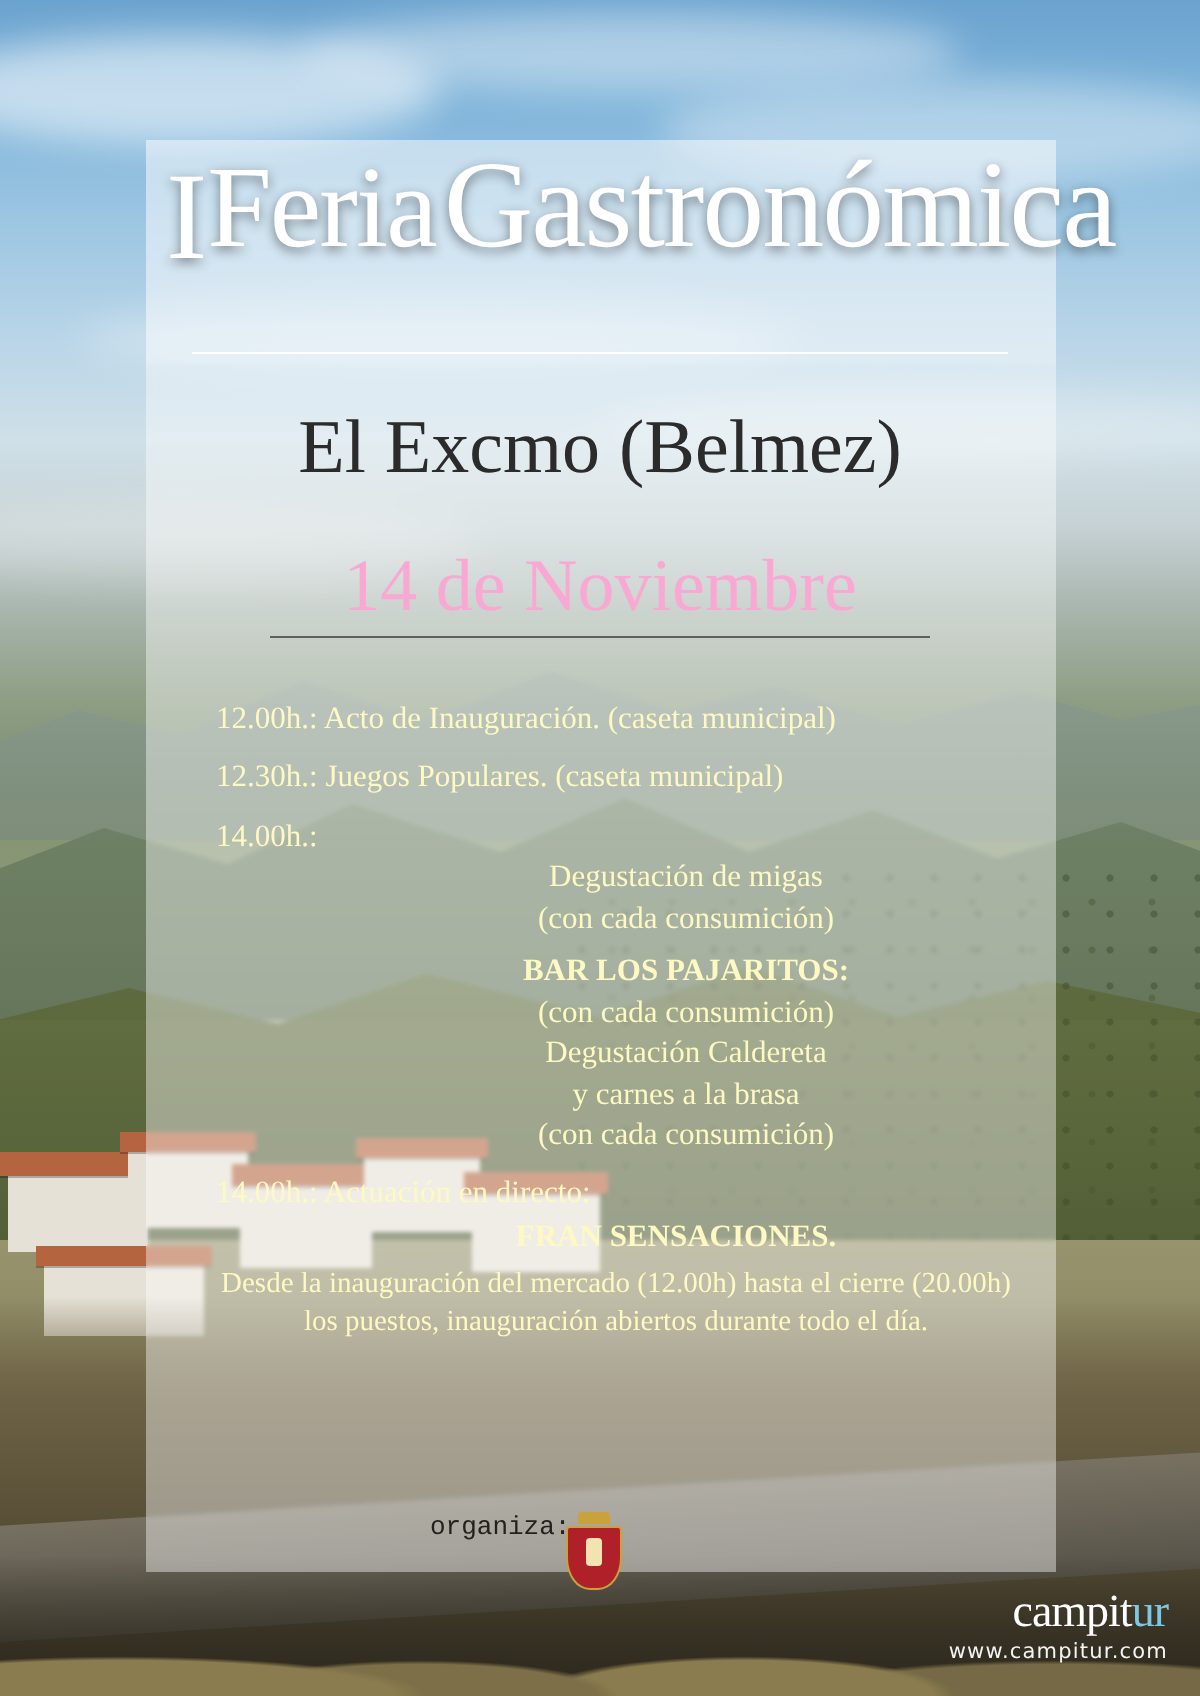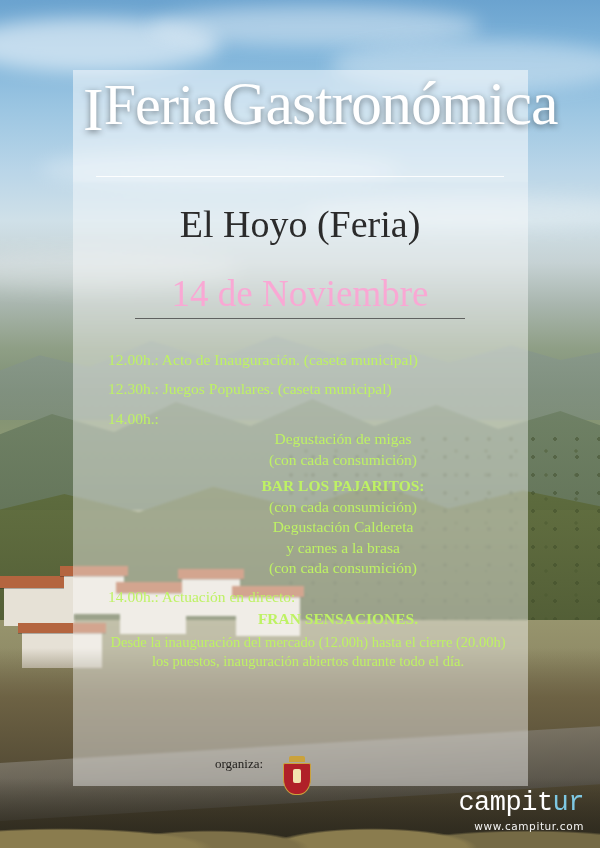--- a/index.html
+++ b/index.html
@@ -230,21 +230,21 @@
     height: 1px;
     background: rgba(60,60,60,0.75);
   }
 
   
   .program {
     position: absolute;
     left: 108px;
     top: 350px;
     width: 400px;
-    color: #bef264;
+    color: #fef9c3;
     font-size: 15.5px;
     line-height: 1.32;
   }
   .line-time {
     margin-bottom: 9px;
   }
   .block {
     margin-top: 4px;
   }
   .block .time {
@@ -279,20 +279,21 @@
     line-height: 1.3;
   }
 
   
   .organiza {
     position: absolute;
     left: 215px;
     top: 756px;
     font-size: 13px;
     color: #23211e;
+    font-family: Liberation Mono, monospace;
   }
   .crest {
     position: absolute;
     left: 282px;
     top: 756px;
     width: 30px;
     height: 38px;
   }
   .crest .shield {
     width: 26px;
@@ -332,22 +333,22 @@
 
   
   .campitur {
     position: absolute;
     right: 16px;
     bottom: 16px;
     text-align: right;
     color: #ffffff;
   }
   .campitur .brand {
-    font-family: Liberation Mono, monospace;
-    font-size: 27px;
+    font-family: Liberation Serif, serif;
+    font-size: 23px;
     letter-spacing: -0.5px;
     line-height: 1;
   }
   .campitur .brand .accent {
     color: #7ec8e3;
   }
   .campitur .url {
     font-family: "DejaVu Sans", sans-serif;
     font-size: 10.5px;
     letter-spacing: 0.6px;
@@ -396,21 +397,21 @@
   <div class="panel-top-band"></div>
   <div class="panel"></div>
 
   <div class="title-wrap">
     <span class="title-line">
       <span class="t-roman">I</span><span class="t-feria">Feria</span><span class="t-gastro">Gastronómica</span>
     </span>
   </div>
   <div class="title-rule"></div>
 
-  <div class="place">El Hoyo (Feria)</div>
+  <div class="place">El Excmo (Belmez)</div>
   <div class="date">14 de Noviembre</div>
   <div class="date-rule"></div>
 
   <div class="program">
 
     <div class="line-time">
       <span>12.00h.:</span>
       <span>Acto de Inauguración. (caseta municipal)</span>
     </div>
 

